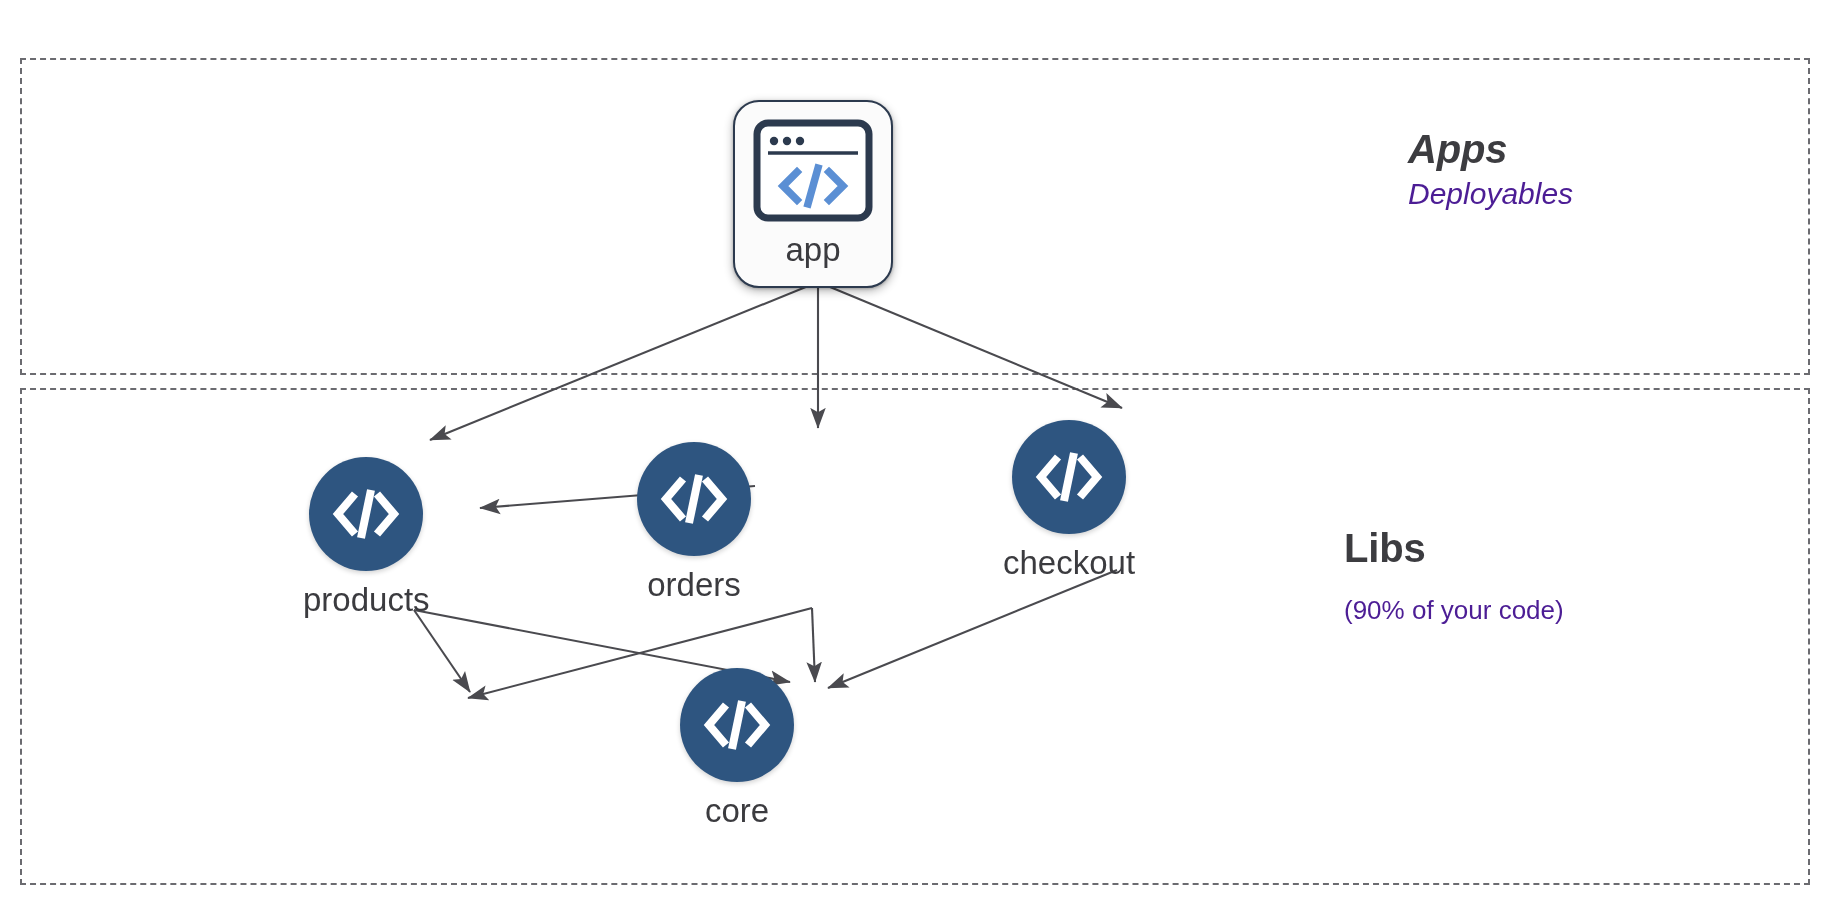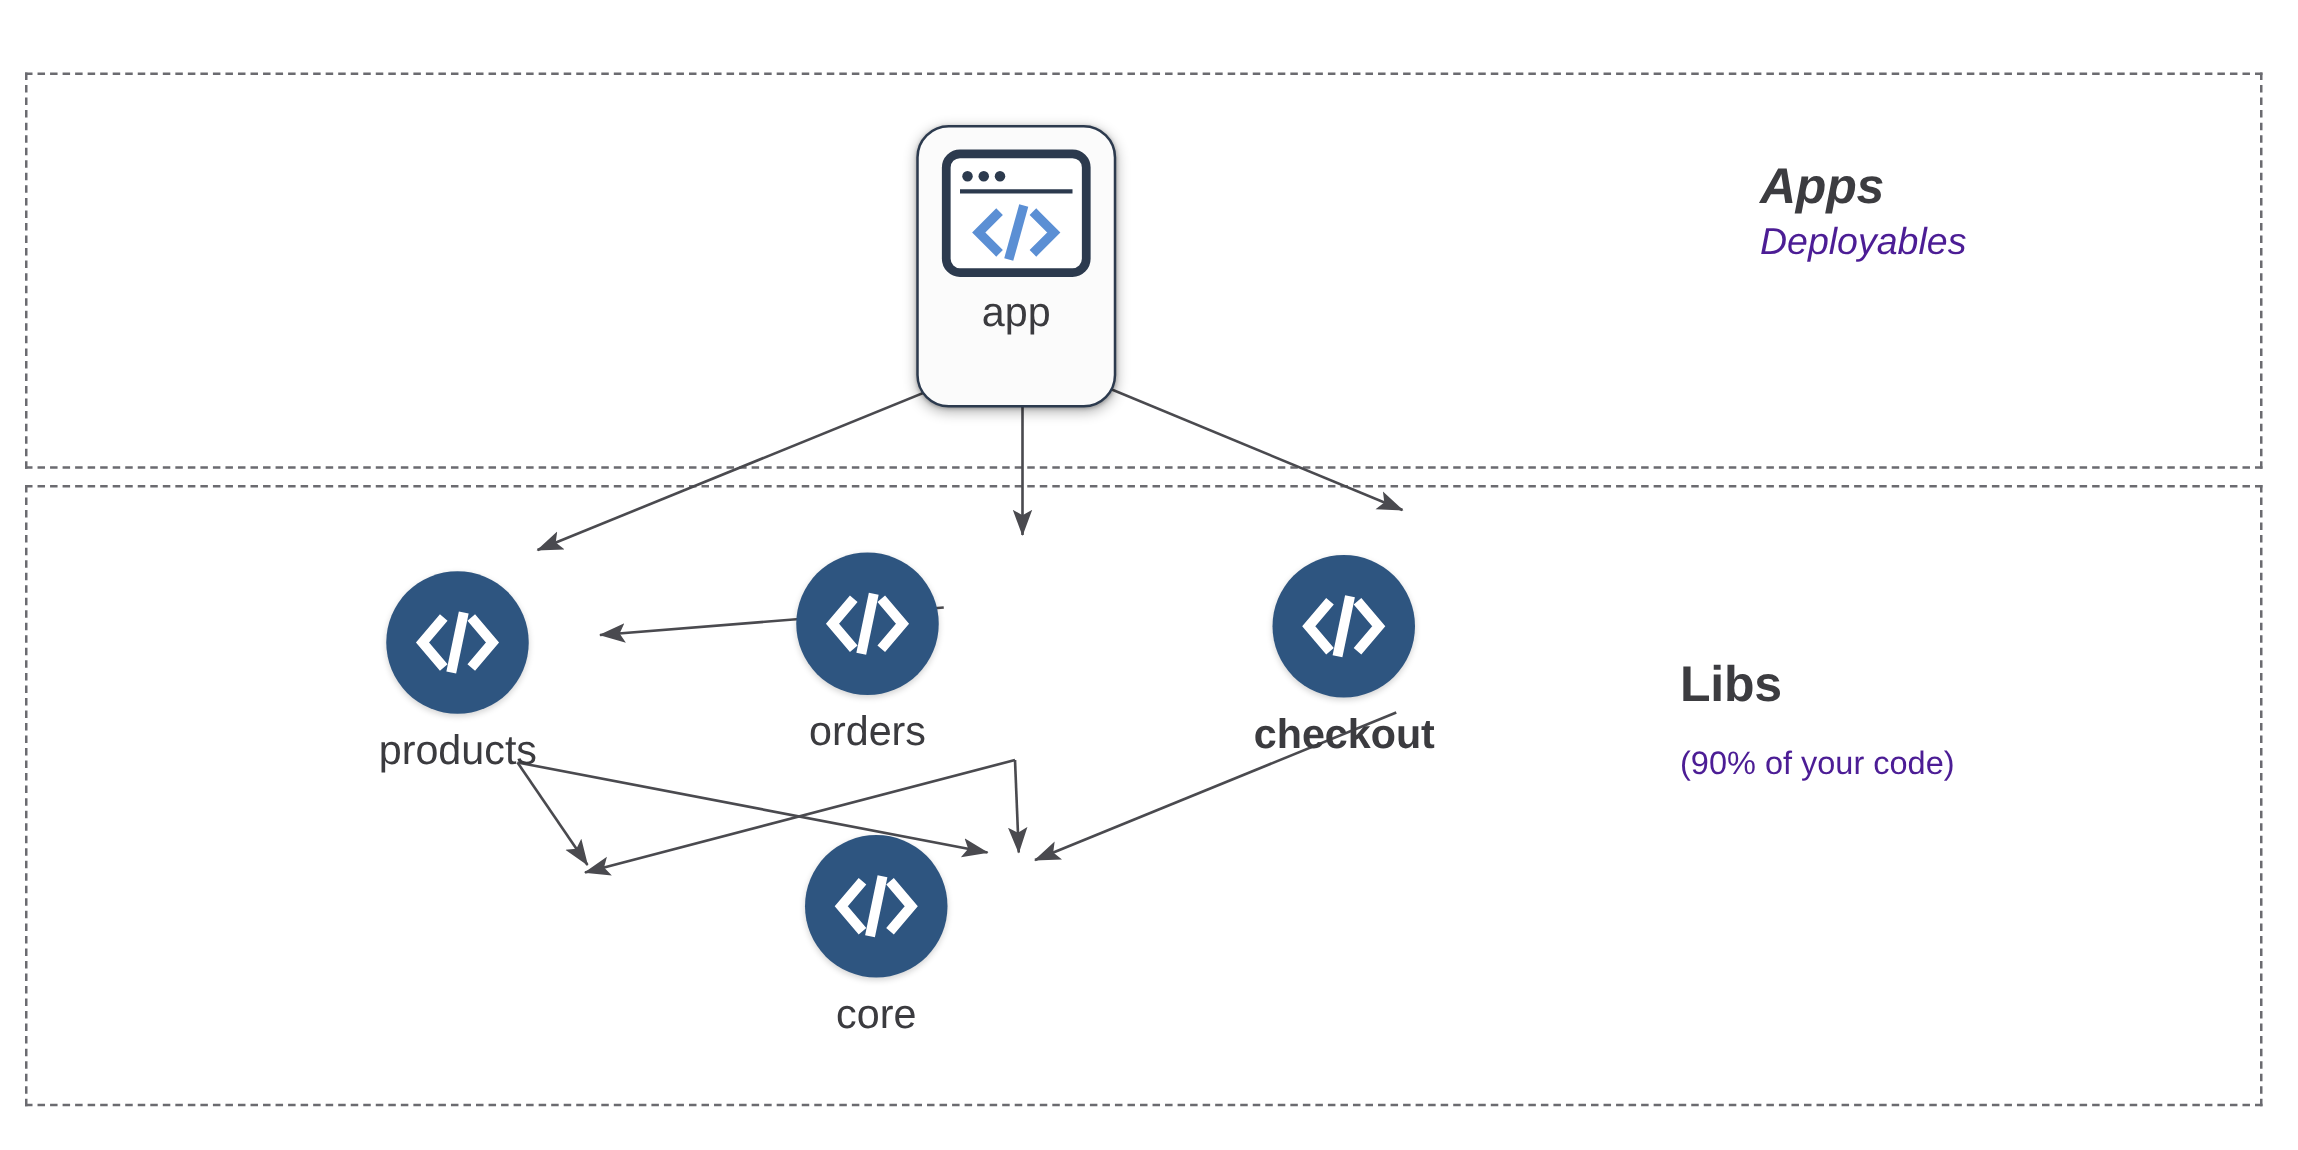--- a/index.html
+++ b/index.html
@@ -51,21 +51,21 @@
     position: absolute;
     left: 0; top: 0;
     width: 1838px; height: 920px;
     pointer-events: none;
   }
 
   
   #node-app {
     position: absolute;
     left: 733px; top: 100px;
-    width: 160px; height: 226px;
+    width: 160px; height: 188px;
     background: #fbfbfb;
     border: 2px solid #2c3a4e;
     border-radius: 26px;
     box-shadow: 0 3px 10px rgba(0,0,0,0.30), 0 1px 3px rgba(0,0,0,0.22);
     display: flex;
     flex-direction: column;
     align-items: center;
     justify-content: flex-start;
     padding-top: 16px;
   }
@@ -97,23 +97,23 @@
   .lib-label {
     font-size: 33px;
     color: #3b3b3f;
     line-height: 1;
     margin-top: 12px;
     white-space: nowrap;
   }
 
   #node-products { left: 303px; top: 457px; }
   #node-orders   { left: 637px; top: 442px; }
-  #node-checkout { left: 1003px; top: 444px; font-weight: bold; }
+  #node-checkout { left: 1003px; top: 420px; }
   #node-shared   { left: 352px; top: 680px; }
-  #node-core     { left: 644px; top: 668px; justify-content: flex-end; }
+  #node-core     { left: 680px; top: 668px; justify-content: flex-end; }
 </style>
 </head>
 <body>
 
 <div id="stage">
 
   <div class="zone" id="zone-apps"></div>
   <div class="zone" id="zone-libs"></div>
 
   <div class="zone-caption" id="caption-apps">

